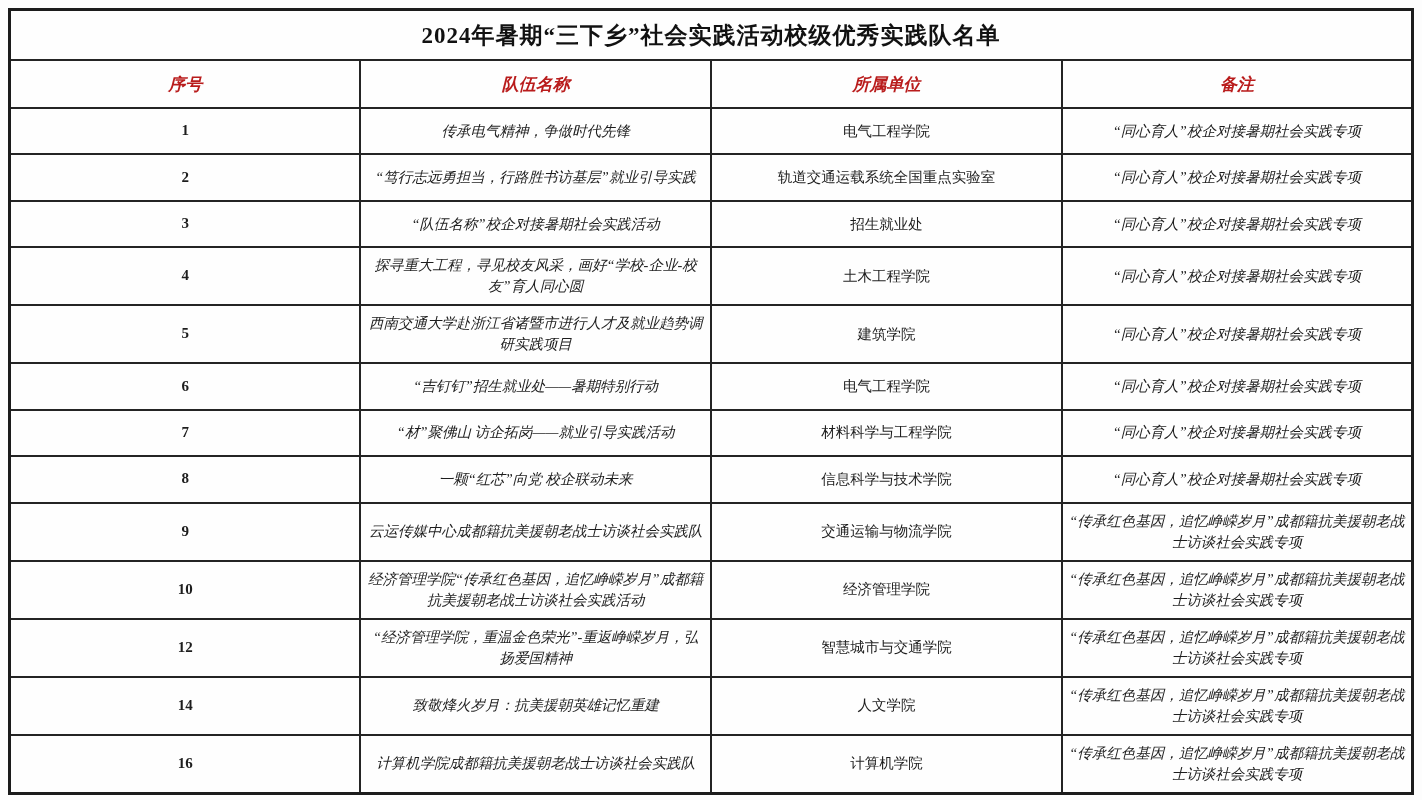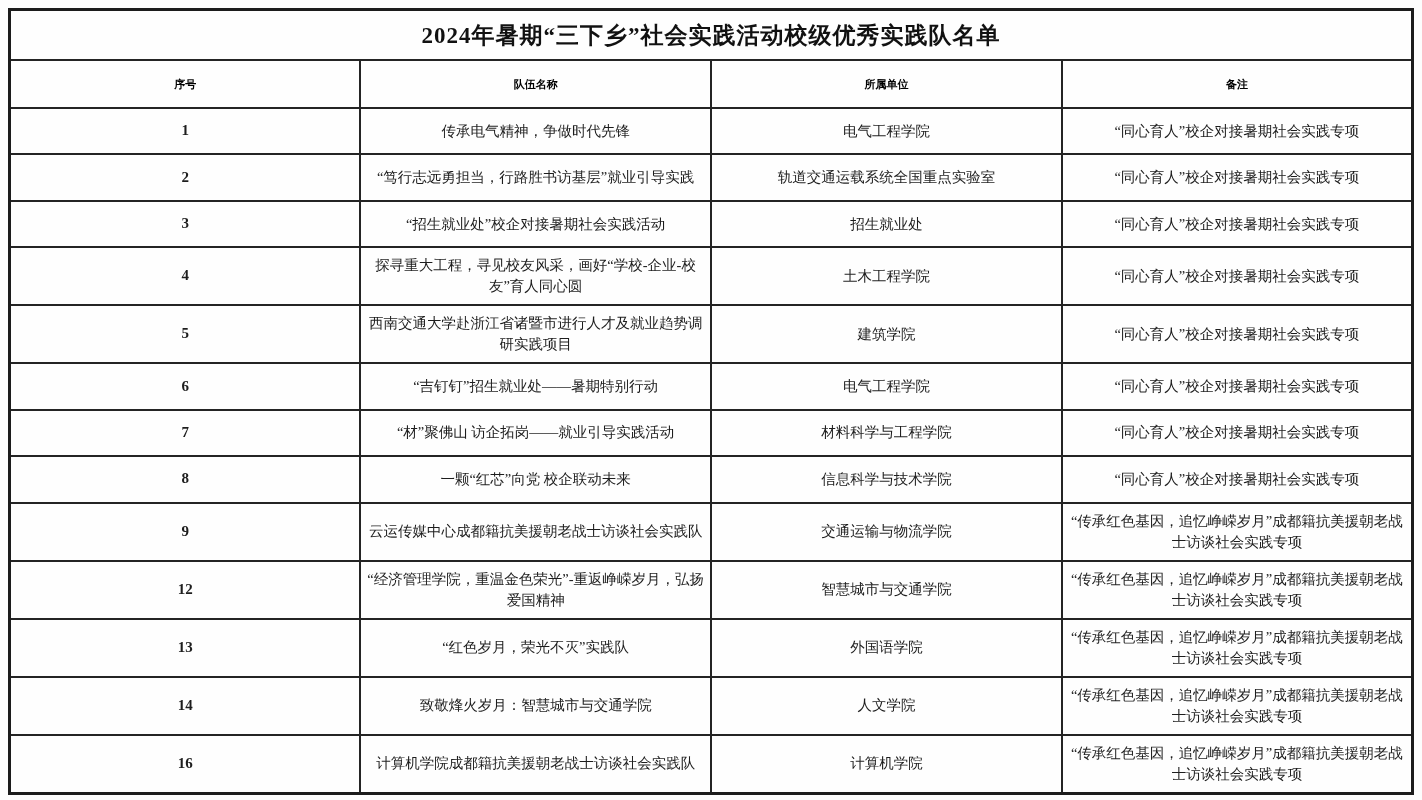--- a/index.html
+++ b/index.html
@@ -34,41 +34,43 @@
   }
   tr.title-row td {
     height: 42px;
     font-size: 23px;
     font-weight: bold;
     letter-spacing: 1px;
     color: #111111;
   }
   tr.header-row th {
     height: 40px;
-    font-size: 11px;
+    font-size: 17px;
     font-weight: bold;
-    color: #000000;
+    color: #b91c1c;
+    font-style: italic;
   }
   tbody td {
     font-size: 14.5px;
     line-height: 1.45;
   }
   tbody tr {
     height: 40px;
   }
   td.col-no {
     font-weight: bold;
     font-size: 15px;
   }
   .col-no   { width: 13.8%; }
   .col-team { width: 33.4%; }
   .col-unit { width: 20.7%; }
   .col-remark { width: 32.1%; }
   td.col-team, td.col-remark {
     padding: 2px 14px;
+    font-style: italic;
   }
 </style>
 </head>
 <body>
 
 <div class="page">
   <table class="doc-table">
     <thead>
       <tr class="title-row">
         <td colspan="4">2024年暑期“三下乡”社会实践活动校级优秀实践队名单</td>
@@ -88,21 +90,21 @@
           <td class="col-remark">“同心育人”校企对接暑期社会实践专项</td>
         </tr>
         <tr>
           <td class="col-no">2</td>
           <td class="col-team">“笃行志远勇担当，行路胜书访基层”就业引导实践</td>
           <td class="col-unit">轨道交通运载系统全国重点实验室</td>
           <td class="col-remark">“同心育人”校企对接暑期社会实践专项</td>
         </tr>
         <tr>
           <td class="col-no">3</td>
-          <td class="col-team">“招生就业处”校企对接暑期社会实践活动</td>
+          <td class="col-team">“队伍名称”校企对接暑期社会实践活动</td>
           <td class="col-unit">招生就业处</td>
           <td class="col-remark">“同心育人”校企对接暑期社会实践专项</td>
         </tr>
         <tr>
           <td class="col-no">4</td>
           <td class="col-team">探寻重大工程，寻见校友风采，画好“学校-企业-校友”育人同心圆</td>
           <td class="col-unit">土木工程学院</td>
           <td class="col-remark">“同心育人”校企对接暑期社会实践专项</td>
         </tr>
         <tr>
@@ -129,34 +131,34 @@
           <td class="col-unit">信息科学与技术学院</td>
           <td class="col-remark">“同心育人”校企对接暑期社会实践专项</td>
         </tr>
         <tr>
           <td class="col-no">9</td>
           <td class="col-team">云运传媒中心成都籍抗美援朝老战士访谈社会实践队</td>
           <td class="col-unit">交通运输与物流学院</td>
           <td class="col-remark">“传承红色基因，追忆峥嵘岁月”成都籍抗美援朝老战士访谈社会实践专项</td>
         </tr>
         <tr>
+          <td class="col-no">10</td>
+          <td class="col-team">经济管理学院“传承红色基因，追忆峥嵘岁月”成都籍抗美援朝老战士访谈社会实践活动</td>
+          <td class="col-unit">经济管理学院</td>
+          <td class="col-remark">“传承红色基因，追忆峥嵘岁月”成都籍抗美援朝老战士访谈社会实践专项</td>
+        </tr>
+        <tr>
           <td class="col-no">12</td>
           <td class="col-team">“经济管理学院，重温金色荣光”-重返峥嵘岁月，弘扬爱国精神</td>
           <td class="col-unit">智慧城市与交通学院</td>
           <td class="col-remark">“传承红色基因，追忆峥嵘岁月”成都籍抗美援朝老战士访谈社会实践专项</td>
         </tr>
         <tr>
-          <td class="col-no">13</td>
-          <td class="col-team">“红色岁月，荣光不灭”实践队</td>
-          <td class="col-unit">外国语学院</td>
-          <td class="col-remark">“传承红色基因，追忆峥嵘岁月”成都籍抗美援朝老战士访谈社会实践专项</td>
-        </tr>
-        <tr>
           <td class="col-no">14</td>
-          <td class="col-team">致敬烽火岁月：智慧城市与交通学院</td>
+          <td class="col-team">致敬烽火岁月：抗美援朝英雄记忆重建</td>
           <td class="col-unit">人文学院</td>
           <td class="col-remark">“传承红色基因，追忆峥嵘岁月”成都籍抗美援朝老战士访谈社会实践专项</td>
         </tr>
         <tr>
           <td class="col-no">16</td>
           <td class="col-team">计算机学院成都籍抗美援朝老战士访谈社会实践队</td>
           <td class="col-unit">计算机学院</td>
           <td class="col-remark">“传承红色基因，追忆峥嵘岁月”成都籍抗美援朝老战士访谈社会实践专项</td>
         </tr>
       </tbody>

